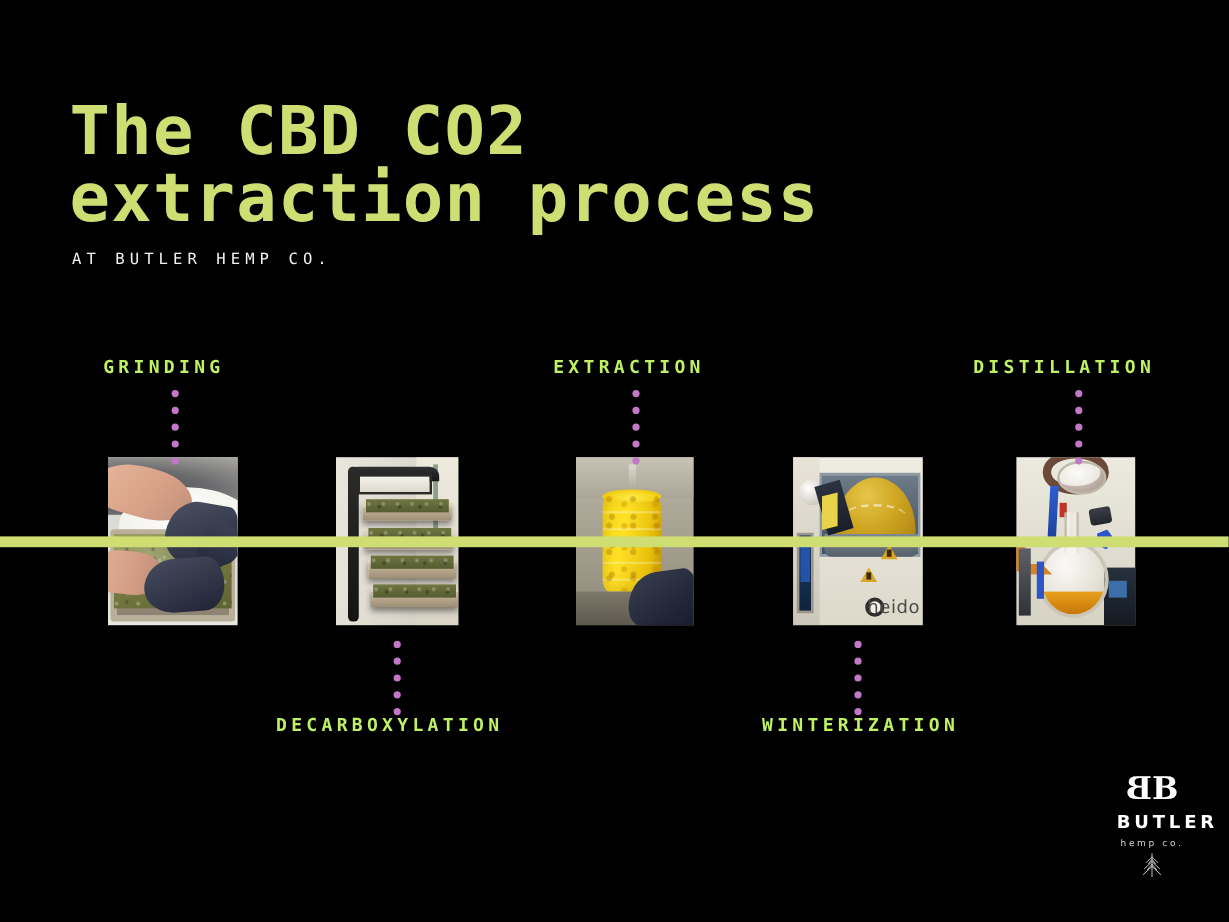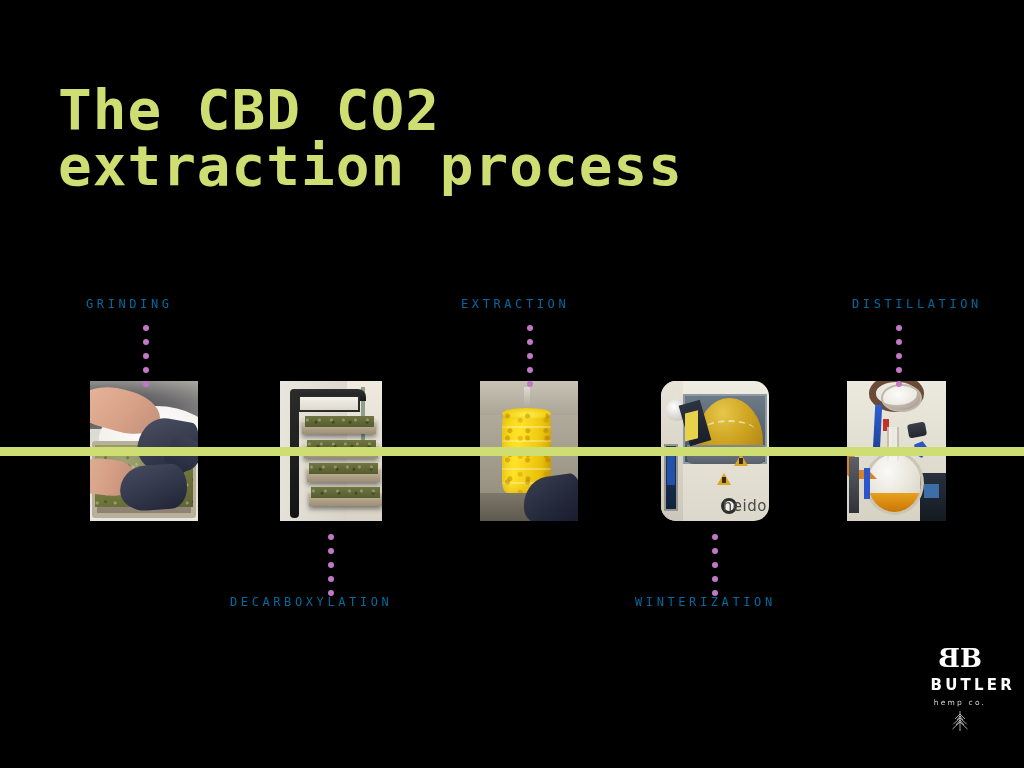--- a/index.html
+++ b/index.html
@@ -51,24 +51,24 @@
   .photo {
     position: absolute;
     overflow: hidden;
     background: #15130f;
     z-index: 3;
   }
   .photo .inner { position: absolute; inset: 0; }
 
   .step-label {
     position: absolute;
-    color: #0369a1;
-    font-size: 12px;
+    color: #bef264;
+    font-size: 15px;
     letter-spacing: 3.6px;
-    font-weight: normal;
+    font-weight: bold;
     white-space: nowrap;
     z-index: 6;
   }
 
   .dots {
     position: absolute;
     display: flex;
     flex-direction: column;
     align-items: center;
     gap: 8px;
@@ -227,21 +227,21 @@
     border-radius: inherit;
   }
   .p3 .glove {
     position: absolute; right: -6%; bottom: -2%; width: 62%; height: 34%;
     background: linear-gradient(150deg, #3b3f52 0%, #23273a 60%, #171a2a 100%);
     border-radius: 48% 20% 10% 40% / 70% 60% 40% 40%;
     transform: rotate(-8deg);
   }
 
   
-  .p4 { background: linear-gradient(#efece2, #dcd8ca); border-radius: 15px; }
+  .p4 { background: linear-gradient(#efece2, #dcd8ca); }
   .p4 .bodyL {
     position: absolute; left: 0; top: 0; width: 20%; height: 100%;
     background: linear-gradient(#e7e3d7, #cbc7ba);
   }
   .p4 .screen {
     position: absolute; left: 3%; top: 45%; width: 13%; height: 48%;
     background: linear-gradient(#1c3a60, #10233d);
     border: 2px solid #9a968c;
   }
   .p4 .screen::after {
@@ -406,20 +406,21 @@
   }
   #logo .tree { margin-top: 3px; height: 22px; }
 </style>
 </head>
 <body>
 
 <div id="slide">
 
   <div id="title">The CBD CO2
 extraction process</div>
+  <div id="subtitle">AT BUTLER HEMP CO.</div>
 
   <div id="axis"></div>
 
   <div class="step">
     <div class="step-label" style="left:86px; top:297px;">GRINDING</div>
     <div class="dots" style="left:143px; top:325px;">
       <i></i>
         <i></i>
         <i></i>
         <i></i>
@@ -512,21 +513,21 @@
       <i></i>
         <i></i>
         <i></i>
         <i></i>
         <i></i>
     </div>
     <div class="step-label" style="left:635px; top:595px;">WINTERIZATION</div>
   </div>
 
   <div class="step">
-    <div class="step-label" style="left:852px; top:297px;">DISTILLATION</div>
+    <div class="step-label" style="left:811px; top:297px;">DISTILLATION</div>
     <div class="dots" style="left:896px; top:325px;">
       <i></i>
         <i></i>
         <i></i>
         <i></i>
         <i></i>
     </div>
     <div class="photo p5 blur" style="left:847px; top:381px; width:99px; height:140px;">
       <div class="inner">
         <div class="benchR"></div>

